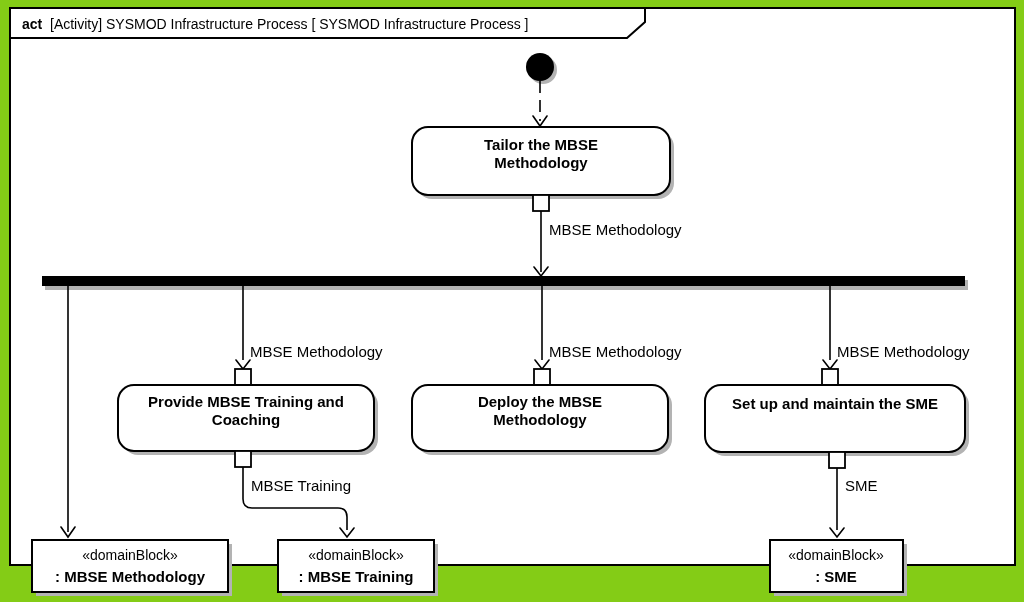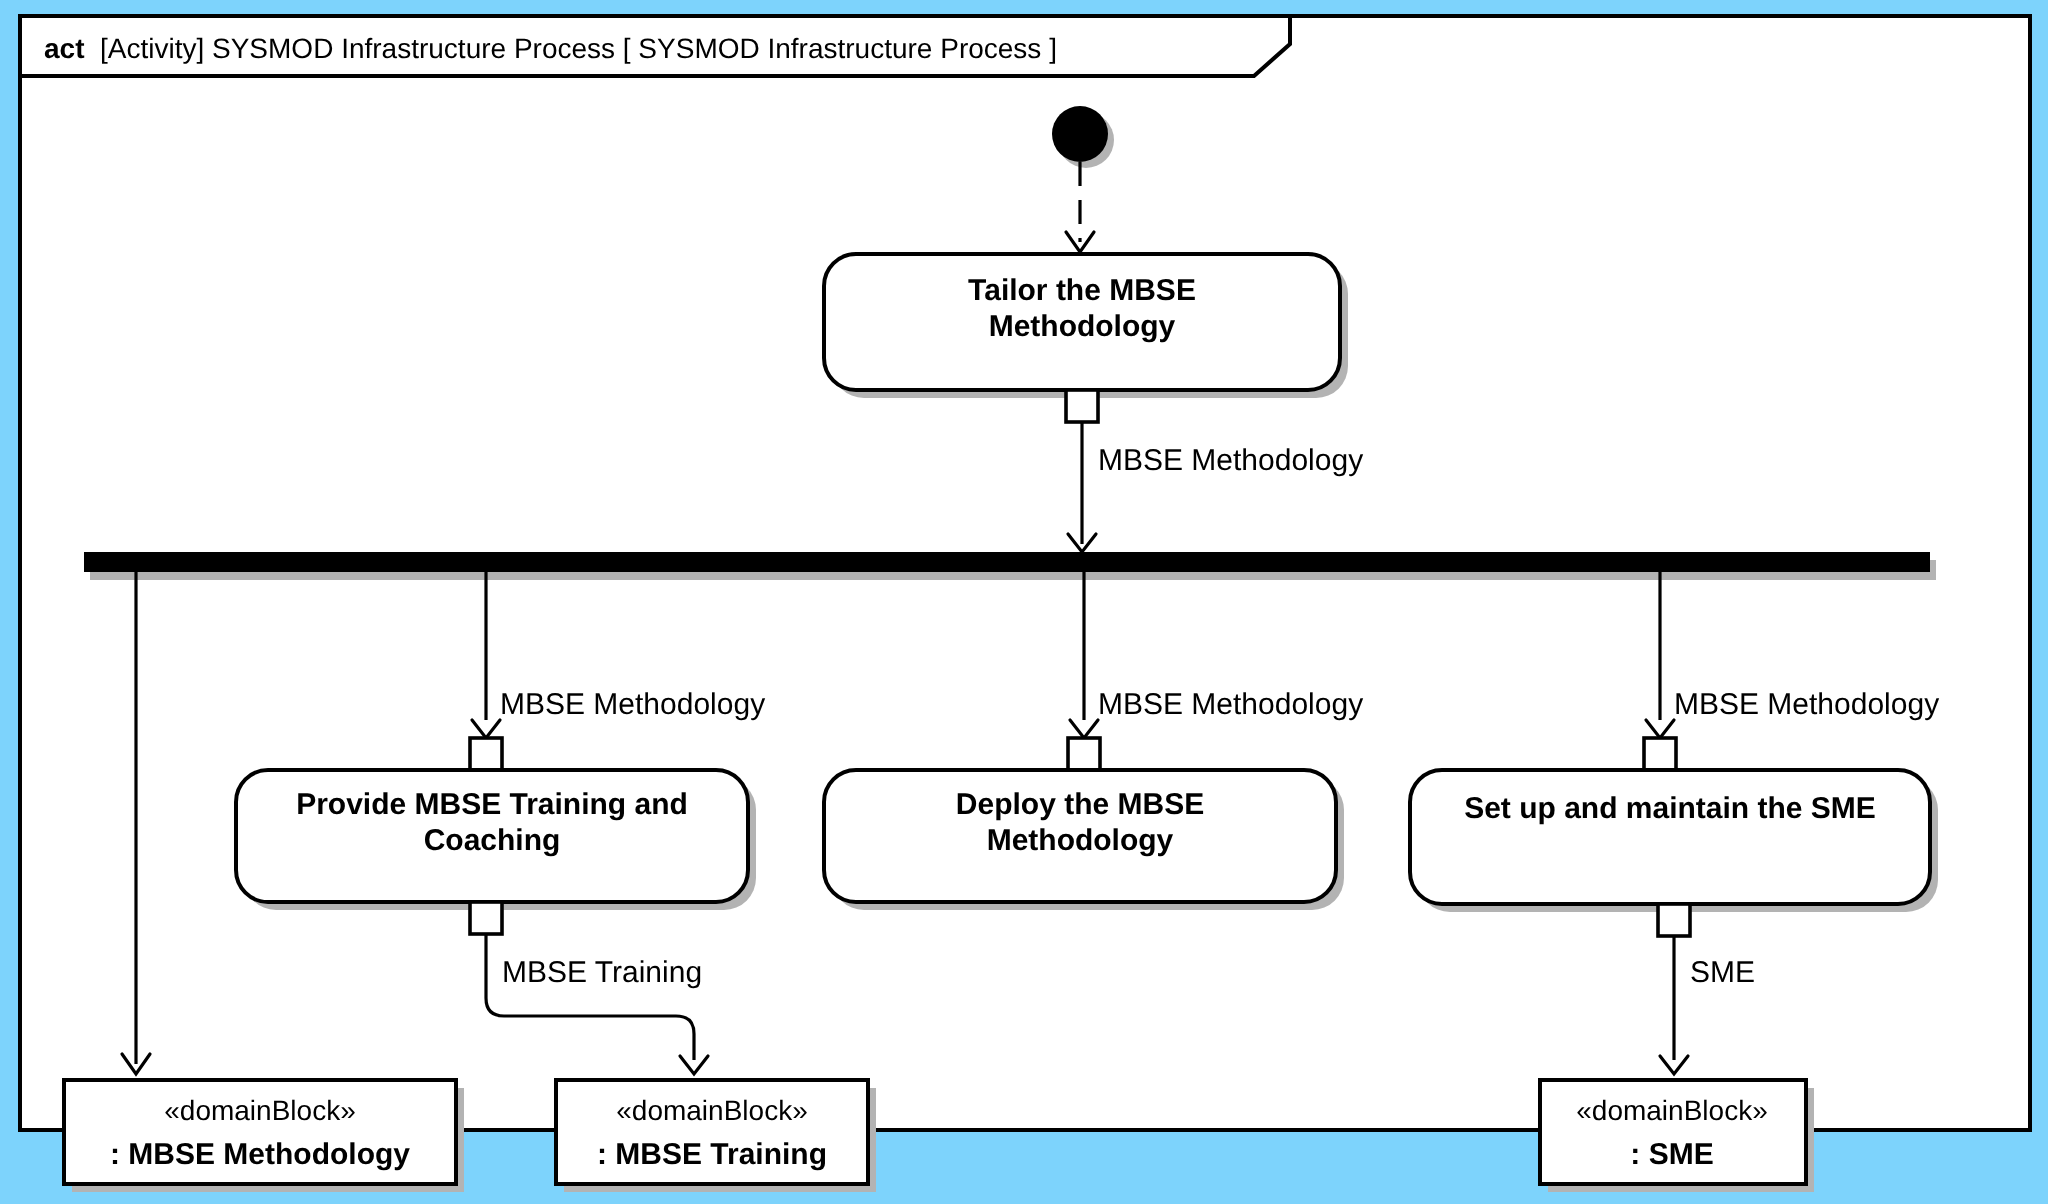--- a/index.html
+++ b/index.html
@@ -1,16 +1,16 @@
 <!DOCTYPE html>
 <html><head>
 <meta charset="utf-8">
 <style>
   html, body { margin:0; padding:0; background:#ffffff; }
-  .stage { position:relative; width:1024px; height:602px; background:#7dd3fc; overflow:hidden; }
+  .stage { position:relative; width:1024px; height:602px; background:#84cc16; overflow:hidden; }
   svg text { font-family:"Liberation Sans","DejaVu Sans",sans-serif; fill:#000; }
   .shape   { fill:#ffffff; stroke:#000000; stroke-width:2; }
   .shadow  { fill:#b3b3b3; stroke:none; }
   .edge    { stroke:#000000; stroke-width:1.6; fill:none; }
   .edge.dashed { stroke-dasharray:12 7; }
   .arrow   { stroke:#000000; stroke-width:1.6; fill:none; stroke-linecap:round; }
   .pin     { fill:#ffffff; stroke:#000000; stroke-width:1.8; }
   .bar     { fill:#000000; stroke:none; }
   .frame-title  { font-size:14px; }
   .frame-kw     { font-size:14px; font-weight:bold; }

